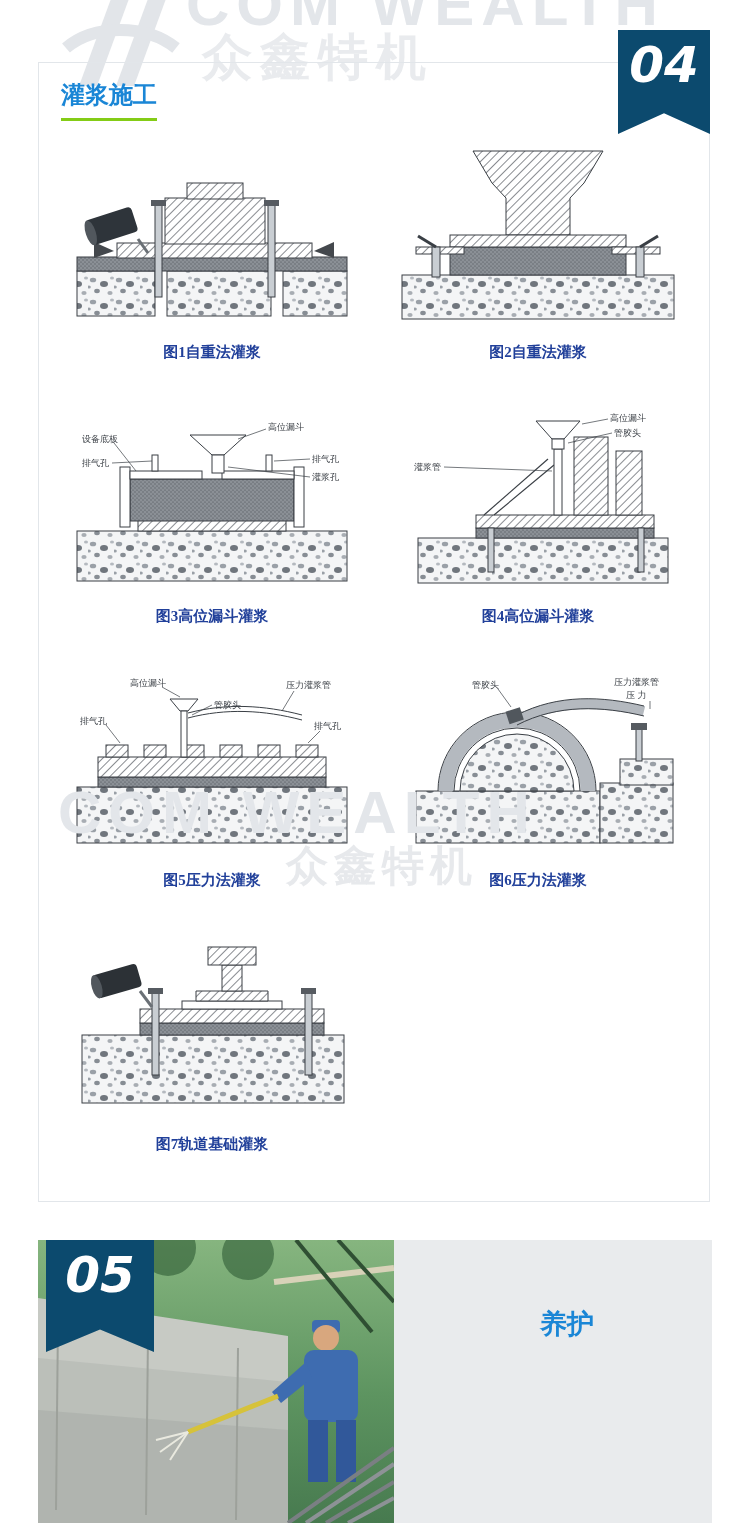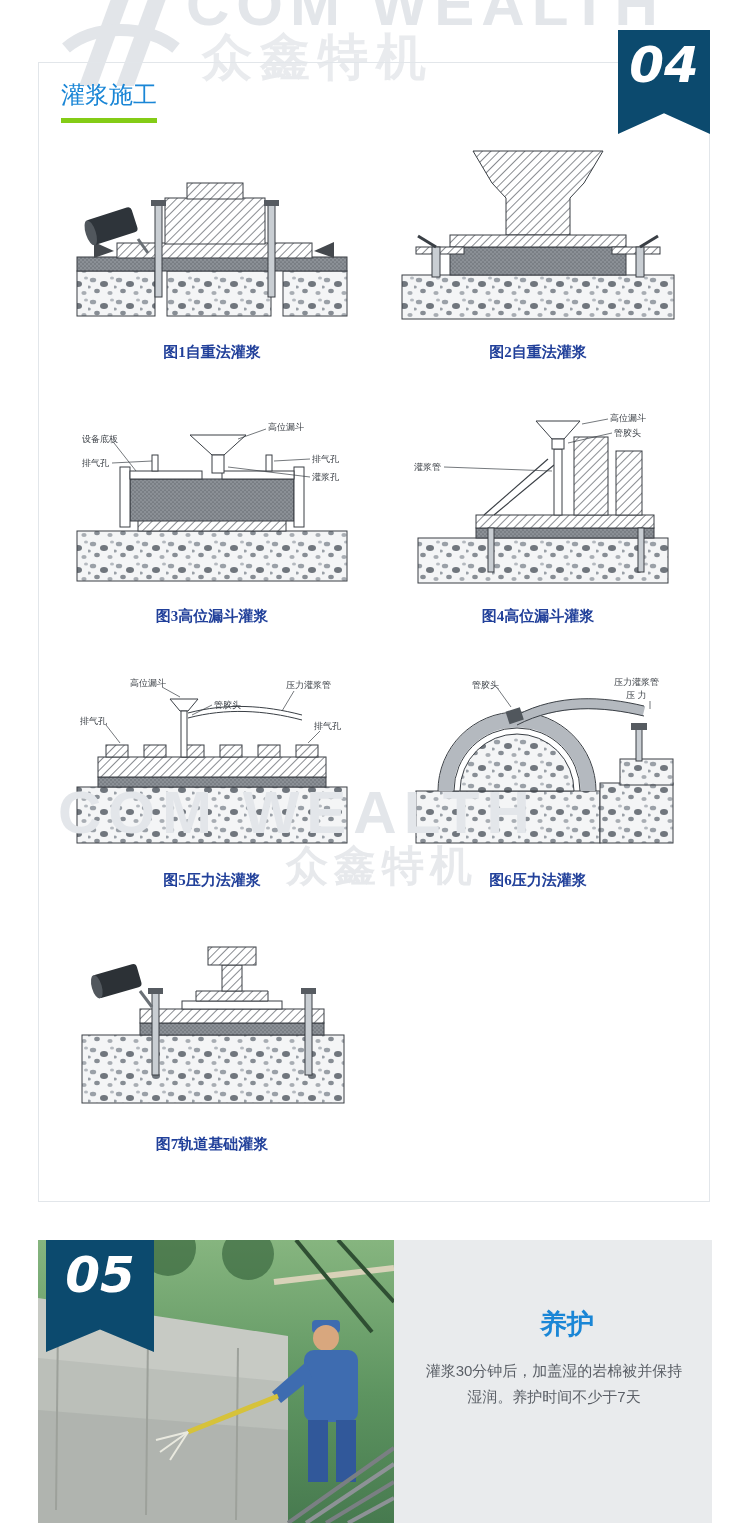--- a/index.html
+++ b/index.html
@@ -20,22 +20,22 @@
   .wm-logo      { position: absolute; left: 54px; top: -14px; pointer-events: none; }
   .wm-brand-mid { left: 58px;  top: 778px; font-size: 60px; letter-spacing: 7px; z-index: 5; }
   .wm-cn-mid    { left: 286px; top: 838px; font-size: 42px; letter-spacing: 6px; z-index: 5; color:#e7e9ec; }
   
   .card {
     position: absolute; left: 38px; top: 62px; width: 672px; height: 1140px;
     border: 1px solid #e2e6ea; background: transparent;
   }
   .card-title {
     position: absolute; left: 22px; top: 16px;
-    font-size: 24px; font-weight: normal; color: #1a86d6;
-    padding-bottom: 7px; border-bottom: 5px solid #84cc16;
+    font-size: 24px; font-weight: bold; color: #1a86d6;
+    padding-bottom: 7px; border-bottom: 3px solid #84cc16;
   }
   .ribbon {
     position: absolute; display: flex; justify-content: center;
     color: #fff; font-weight: bold; font-style: italic;
     font-family: "DejaVu Sans", sans-serif;
     clip-path: polygon(0 0, 100% 0, 100% 100%, 50% 80%, 0 100%);
     background: #0c4a6e; z-index: 6;
   }
   .ribbon span { margin-top: 10px; font-size: 50px; line-height: 1; }
   .ribbon-04 { left: 618px; top: 30px;   width: 92px; height: 104px; }
@@ -314,16 +314,15 @@
     <line x1="150" y1="192" x2="122" y2="212" stroke="#e9e9df" stroke-width="2"></line>
     <line x1="150" y1="192" x2="132" y2="220" stroke="#e9e9df" stroke-width="2"></line>
     <line x1="250" y1="283" x2="356" y2="208" stroke="#7a7f83" stroke-width="4"></line>
     <line x1="268" y1="283" x2="356" y2="224" stroke="#8d9296" stroke-width="4"></line>
     <line x1="288" y1="283" x2="356" y2="242" stroke="#7a7f83" stroke-width="4"></line>
     <line x1="310" y1="283" x2="356" y2="258" stroke="#8d9296" stroke-width="4"></line>
   </svg>
 
   <div class="panel">
     <div class="panel-title">养护</div>
-    <p class="panel-body">灌浆30分钟后，加盖湿的岩棉被并保持湿润。养护时间不少于7天</p>
   </div>
 
 </div>
 
 </body></html>

